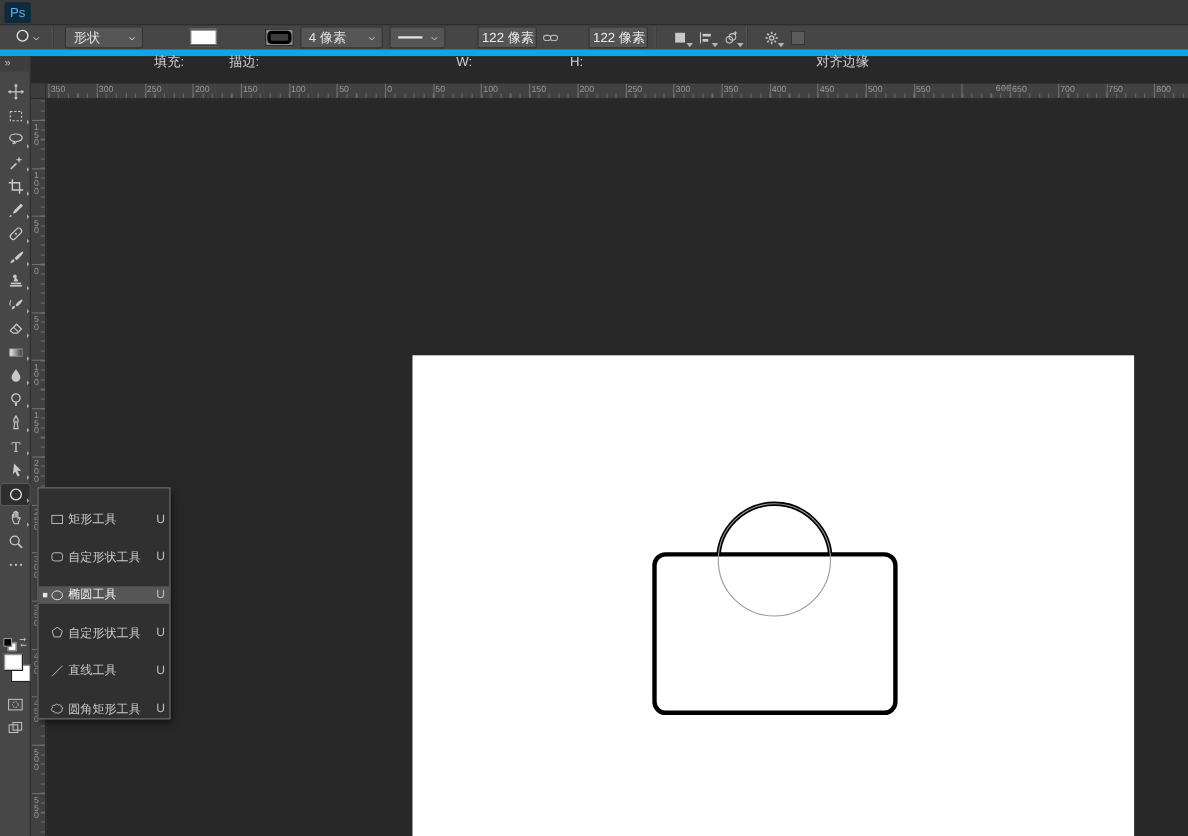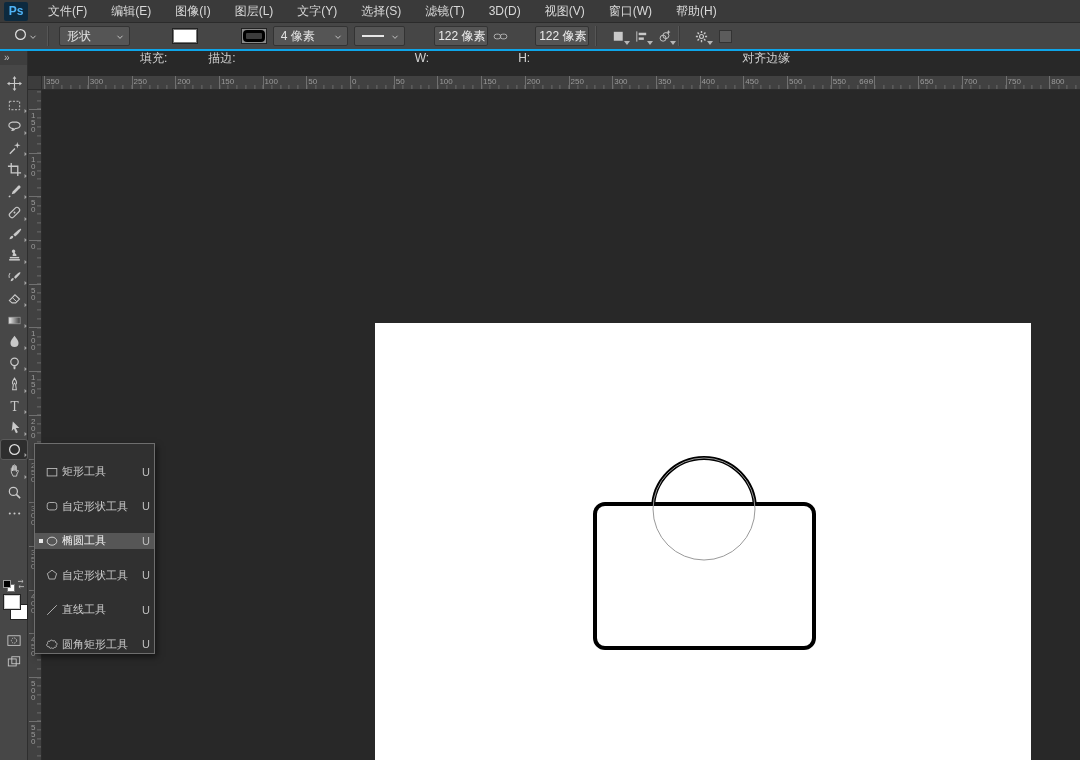--- a/index.html
+++ b/index.html
@@ -3,25 +3,25 @@
 <meta charset="utf-8">
 <style>
   html,body{margin:0;padding:0;background:#282828;}
   #app{position:relative;width:1080px;height:760px;overflow:hidden;
        font-family:"Liberation Sans","DejaVu Sans",sans-serif;
        color:#d6d6d6;font-size:12px;-webkit-font-smoothing:antialiased;}
   
   #menubar{position:absolute;left:0;top:0;width:1080px;height:23px;background:#3a3a3a;
            display:flex;align-items:center;border-bottom:1px solid #2b2b2b;box-sizing:border-box;}
   #ps-logo{width:24px;height:19px;margin:0 8px 0 4px;background:#0d2a3f;color:#4fb3f6;
-           font-weight:bold;font-size:12px;display:flex;align-items:center;justify-content:center;border-radius:2px;}
+           font-weight:normal;font-size:12px;display:flex;align-items:center;justify-content:center;border-radius:2px;}
   .mi{padding:0 12px;height:23px;display:flex;align-items:center;color:#d9d9d9;font-size:12px;cursor:default;}
   
   #optionsbar{position:absolute;left:0;top:23px;width:1080px;height:28px;background:#464646;
-              display:flex;align-items:center;border-bottom:2px solid #0ea5e9;box-sizing:border-box;}
+              display:flex;align-items:center;border-bottom:6px solid #0ea5e9;box-sizing:border-box;}
   .vsep{width:1px;height:20px;background:#565656;border-right:1px solid #3a3a3a;margin:0 6px;}
   .preset{display:flex;align-items:center;margin-left:10px;padding:2px 3px;border-radius:2px;}
   .preset svg{width:15px;height:15px;}
   .chev{width:10px;height:10px;display:inline-block;}
   .chev svg{width:10px;height:10px;}
   .select{display:flex;align-items:center;justify-content:space-between;background:#555555;
           border:1px solid #333;border-radius:2px;height:18px;padding:0 4px 0 7px;color:#e3e3e3;}
   .select.mode{width:58px;margin-left:4px;}
   .select.width{width:62px;margin-left:6px;}
   .select.style{width:38px;margin-left:6px;}
@@ -102,33 +102,20 @@
   .flabel{flex:1;white-space:nowrap;}
   .fshort{width:12px;text-align:right;color:#bdbdbd;}
 </style>
 </head>
 <body>
 
 <div id="app">
 
   <div id="menubar">
     <div id="ps-logo">Ps</div>
-    <div id="menu-items" style="display:flex;">
-        <div class="mi">文件(F)</div>
-        <div class="mi">编辑(E)</div>
-        <div class="mi">图像(I)</div>
-        <div class="mi">图层(L)</div>
-        <div class="mi">文字(Y)</div>
-        <div class="mi">选择(S)</div>
-        <div class="mi">滤镜(T)</div>
-        <div class="mi">3D(D)</div>
-        <div class="mi">视图(V)</div>
-        <div class="mi">窗口(W)</div>
-        <div class="mi">帮助(H)</div>
-      </div>
   </div>
 
   <div id="optionsbar">
     <div class="preset">
       <span id="preset-icon"><svg viewBox="0 0 16 16" aria-hidden="true">
             <circle cx="8" cy="8" r="5.2" fill="none" stroke="#e2e2e2" stroke-width="1.3"></circle>
           </svg></span>
       <span class="chev" id="preset-chev"><svg viewBox="0 0 16 16" aria-hidden="true">
             <path d="M4 6l4 4.2L12 6" fill="none" stroke="#cfcfcf" stroke-width="1.4"></path>
           </svg></span>
@@ -243,21 +230,21 @@
       <div class="hlbl" style="left: 629.9px;">350</div>
       <div class="htick" style="left: 671.6px;"></div>
       <div class="hlbl" style="left: 673.6px;">400</div>
       <div class="htick" style="left: 715.3px;"></div>
       <div class="hlbl" style="left: 717.3px;">450</div>
       <div class="htick" style="left: 759px;"></div>
       <div class="hlbl" style="left: 761px;">500</div>
       <div class="htick" style="left: 802.7px;"></div>
       <div class="hlbl" style="left: 804.7px;">550</div>
       <div class="htick" style="left: 846.4px;"></div>
-      <div class="hlbl" style="left: 831px; font-family: Liberation Mono, monospace;">600</div>
+      <div class="hlbl" style="left: 877px; font-family: Liberation Mono, monospace;">600</div>
       <div class="htick" style="left: 890.1px;"></div>
       <div class="hlbl" style="left: 892.1px;">650</div>
       <div class="htick" style="left: 933.8px;"></div>
       <div class="hlbl" style="left: 935.8px;">700</div>
       <div class="htick" style="left: 977.5px;"></div>
       <div class="hlbl" style="left: 979.5px;">750</div>
       <div class="htick" style="left: 1021.2px;"></div>
       <div class="hlbl" style="left: 1023.2px;">800</div>
     </div>
   <div id="vruler">

